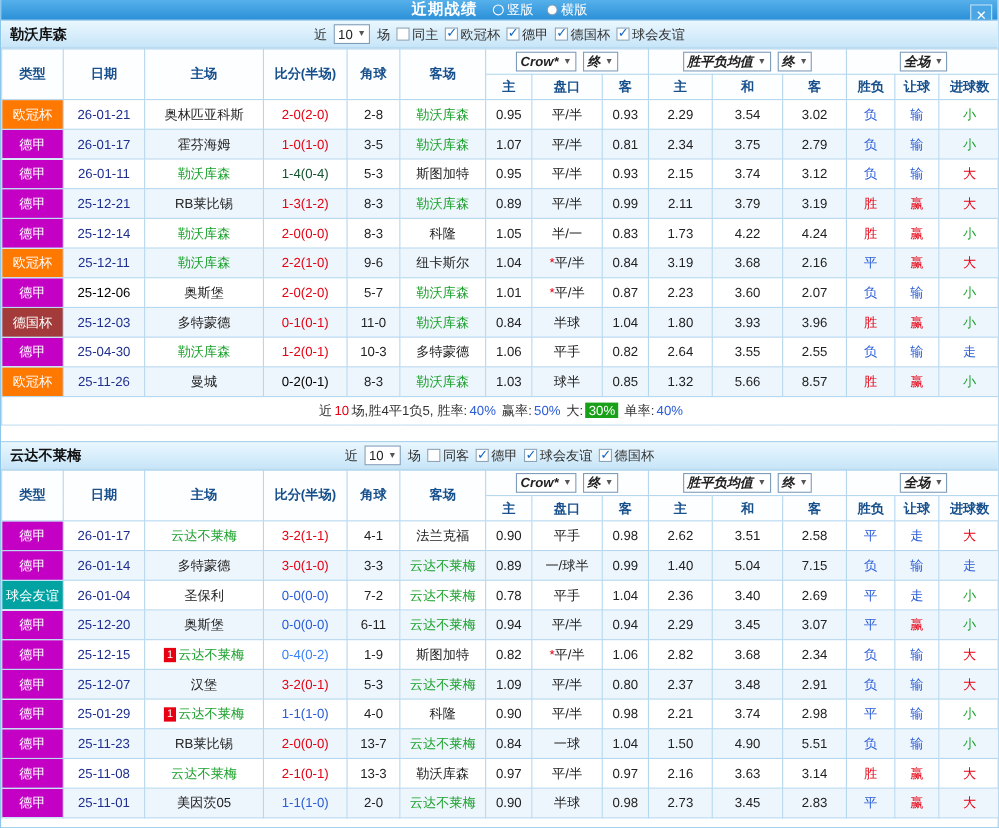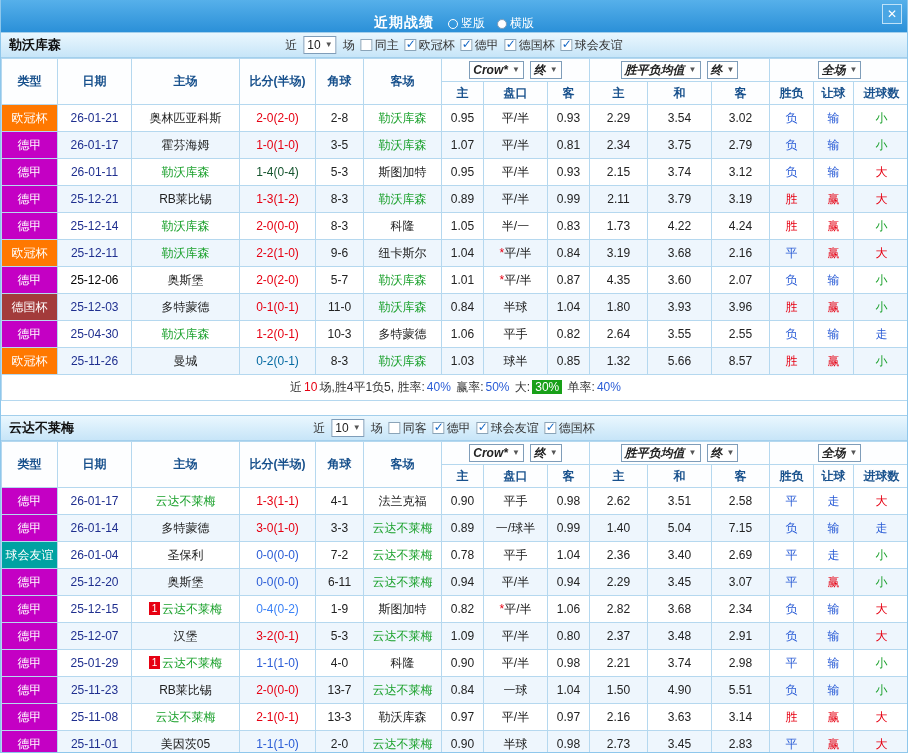--- a/index.html
+++ b/index.html
@@ -1,20 +1,20 @@
 <!DOCTYPE html>
 <html><head>
 <meta charset="utf-8">
 <style>
   *{margin:0;padding:0;box-sizing:border-box;}
   html,body{background:#fff;}
   body{font-family:"Liberation Sans","DejaVu Sans",sans-serif;font-size:12px;color:#222;}
   .wrap{width:908px;height:753px;overflow:hidden;background:#fff;border-left:1px solid #8ec7ec;border-right:1px solid #8ec7ec;border-bottom:1px solid #8ec7ec;}
   
-  .titlebar{height:32px;background:linear-gradient(#56b0ea,#2b90d8);display:flex;align-items:flex-end;justify-content:center;position:relative;color:#fff;}
+  .titlebar{height:18px;background:linear-gradient(#56b0ea,#2b90d8);display:flex;align-items:center;justify-content:center;position:relative;color:#fff;}
   .titlebar .title{font-weight:bold;font-size:14px;letter-spacing:1px;}
   .radios{display:flex;gap:12px;margin-left:14px;align-items:center;font-size:12px;}
   .radio-l{display:flex;align-items:center;gap:3px;cursor:pointer;color:#fff;}
   .radio{width:10px;height:10px;border:1px solid #fff;border-radius:50%;background:transparent;flex:none;}
   .radio.sel::after{content:"";display:block;width:4px;height:4px;margin:2px;border-radius:50%;background:#fff;}
   .close{position:absolute;right:5px;top:4px;width:20px;height:20px;line-height:18px;text-align:center;background:#4aa6e4;border:1px solid #bfe2f8;color:#fff;font-size:12px;cursor:pointer;}
   
   .secbar{height:26px;background:linear-gradient(#eaf7fe,#c7e5f8);border-top:1px solid #a3cfec;border-bottom:1px solid #a3cfec;display:flex;align-items:center;position:relative;}
   .secbar .team{font-weight:bold;font-size:13px;color:#111;margin-left:8px;}
   .filters{position:absolute;left:50%;transform:translateX(-50%);display:flex;align-items:center;gap:6px;white-space:nowrap;color:#333;}
@@ -263,21 +263,21 @@
         <tr>
           <td class="type" style="background:#c400c4">德甲</td>
           <td style="color:#000000">25-12-06</td>
           <td style="color:#222">奥斯堡</td>
           <td style="color:#e60012">2-0(2-0)</td>
           <td>5-7</td>
           <td style="color:#1ba12c">勒沃库森</td>
           <td>1.01</td>
           <td><span class="star">*</span>平/半</td>
           <td>0.87</td>
-          <td>4.35</td>
+          <td>2.23</td>
           <td>3.60</td>
           <td>2.07</td>
           <td style="color:#2a5cd6">负</td>
           <td style="color:#2a5cd6">输</td>
           <td style="color:#1ba12c">小</td>
         </tr>
         <tr class="alt">
           <td class="type" style="background:#a33b3b">德国杯</td>
           <td style="color:#1f2f8f">25-12-03</td>
           <td style="color:#222">多特蒙德</td>
@@ -308,21 +308,21 @@
           <td>3.55</td>
           <td>2.55</td>
           <td style="color:#2a5cd6">负</td>
           <td style="color:#2a5cd6">输</td>
           <td style="color:#2a5cd6">走</td>
         </tr>
         <tr class="alt">
           <td class="type" style="background:#ff7800">欧冠杯</td>
           <td style="color:#1f2f8f">25-11-26</td>
           <td style="color:#222">曼城</td>
-          <td style="color:#0369a1">0-2(0-1)</td>
+          <td style="color:#000000">0-2(0-1)</td>
           <td>8-3</td>
           <td style="color:#1ba12c">勒沃库森</td>
           <td>1.03</td>
           <td>球半</td>
           <td>0.85</td>
           <td>1.32</td>
           <td>5.66</td>
           <td>8.57</td>
           <td style="color:#e60012">胜</td>
           <td style="color:#e60012">赢</td>
@@ -432,21 +432,21 @@
         <th>胜负</th>
         <th>让球</th>
         <th>进球数</th>
       </tr>
     </thead>
     <tbody>
         <tr>
           <td class="type" style="background:#c400c4">德甲</td>
           <td style="color:#1f2f8f">26-01-17</td>
           <td style="color:#1ba12c">云达不莱梅</td>
-          <td style="color:#e60012">1-3(1-1)</td>
+          <td style="color:#e60012">3-2(1-1)</td>
           <td>4-1</td>
           <td style="color:#222">法兰克福</td>
           <td>0.90</td>
           <td>平手</td>
           <td>0.98</td>
           <td>2.62</td>
           <td>3.51</td>
           <td>2.58</td>
           <td style="color:#2a5cd6">平</td>
           <td style="color:#2a5cd6">走</td>

